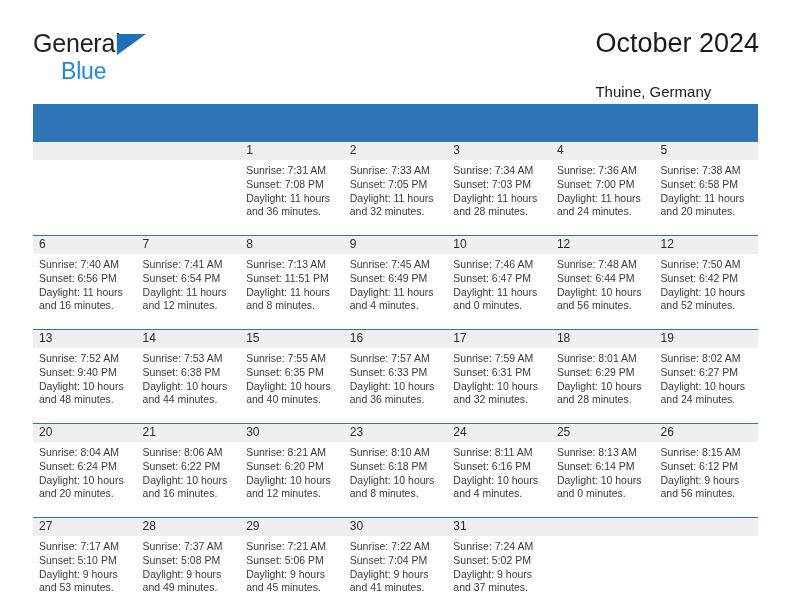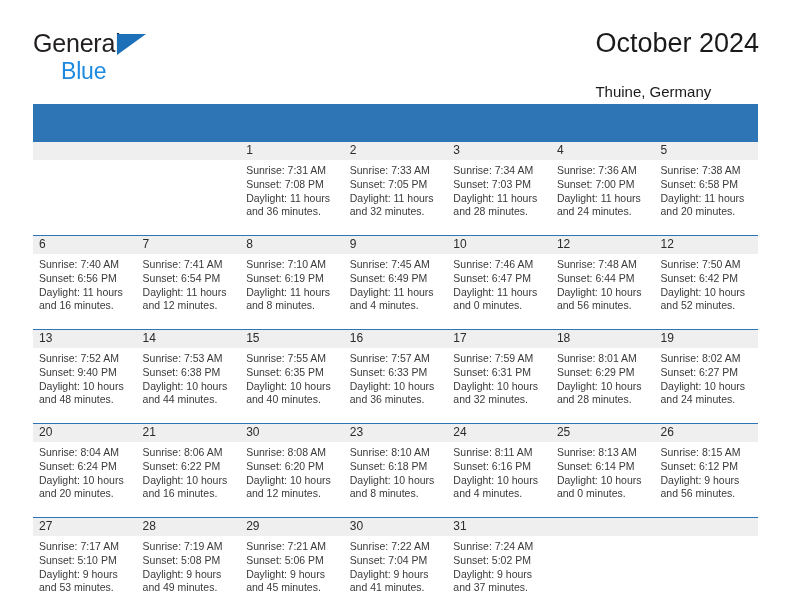--- a/index.html
+++ b/index.html
@@ -265,22 +265,22 @@
               <div class="lines">
                 <div class="line">Sunrise: 7:41 AM</div>
                 <div class="line">Sunset: 6:54 PM</div>
                 <div class="line">Daylight: 11 hours</div>
                 <div class="line">and 12 minutes.</div>
               </div>
             </div>
             <div class="cell">
               <div class="daynum">8</div>
               <div class="lines">
-                <div class="line">Sunrise: 7:10 AM</div>
-                <div class="line">Sunset: 6:19 PM</div>
+                <div class="line">Sunrise: 7:13 AM</div>
+                <div class="line">Sunset: 11:51 PM</div>
                 <div class="line">Daylight: 11 hours</div>
                 <div class="line">and 8 minutes.</div>
               </div>
             </div>
             <div class="cell">
               <div class="daynum">9</div>
               <div class="lines">
                 <div class="line">Sunrise: 7:45 AM</div>
                 <div class="line">Sunset: 6:49 PM</div>
                 <div class="line">Daylight: 11 hours</div>
@@ -401,21 +401,21 @@
               <div class="lines">
                 <div class="line">Sunrise: 8:06 AM</div>
                 <div class="line">Sunset: 6:22 PM</div>
                 <div class="line">Daylight: 10 hours</div>
                 <div class="line">and 16 minutes.</div>
               </div>
             </div>
             <div class="cell">
               <div class="daynum">30</div>
               <div class="lines">
-                <div class="line">Sunrise: 8:08 AM</div>
+                <div class="line">Sunrise: 8:21 AM</div>
                 <div class="line">Sunset: 6:20 PM</div>
                 <div class="line">Daylight: 10 hours</div>
                 <div class="line">and 12 minutes.</div>
               </div>
             </div>
             <div class="cell">
               <div class="daynum">23</div>
               <div class="lines">
                 <div class="line">Sunrise: 8:10 AM</div>
                 <div class="line">Sunset: 6:18 PM</div>
@@ -460,21 +460,21 @@
               <div class="lines">
                 <div class="line">Sunrise: 7:17 AM</div>
                 <div class="line">Sunset: 5:10 PM</div>
                 <div class="line">Daylight: 9 hours</div>
                 <div class="line">and 53 minutes.</div>
               </div>
             </div>
             <div class="cell">
               <div class="daynum">28</div>
               <div class="lines">
-                <div class="line">Sunrise: 7:19 AM</div>
+                <div class="line">Sunrise: 7:37 AM</div>
                 <div class="line">Sunset: 5:08 PM</div>
                 <div class="line">Daylight: 9 hours</div>
                 <div class="line">and 49 minutes.</div>
               </div>
             </div>
             <div class="cell">
               <div class="daynum">29</div>
               <div class="lines">
                 <div class="line">Sunrise: 7:21 AM</div>
                 <div class="line">Sunset: 5:06 PM</div>

